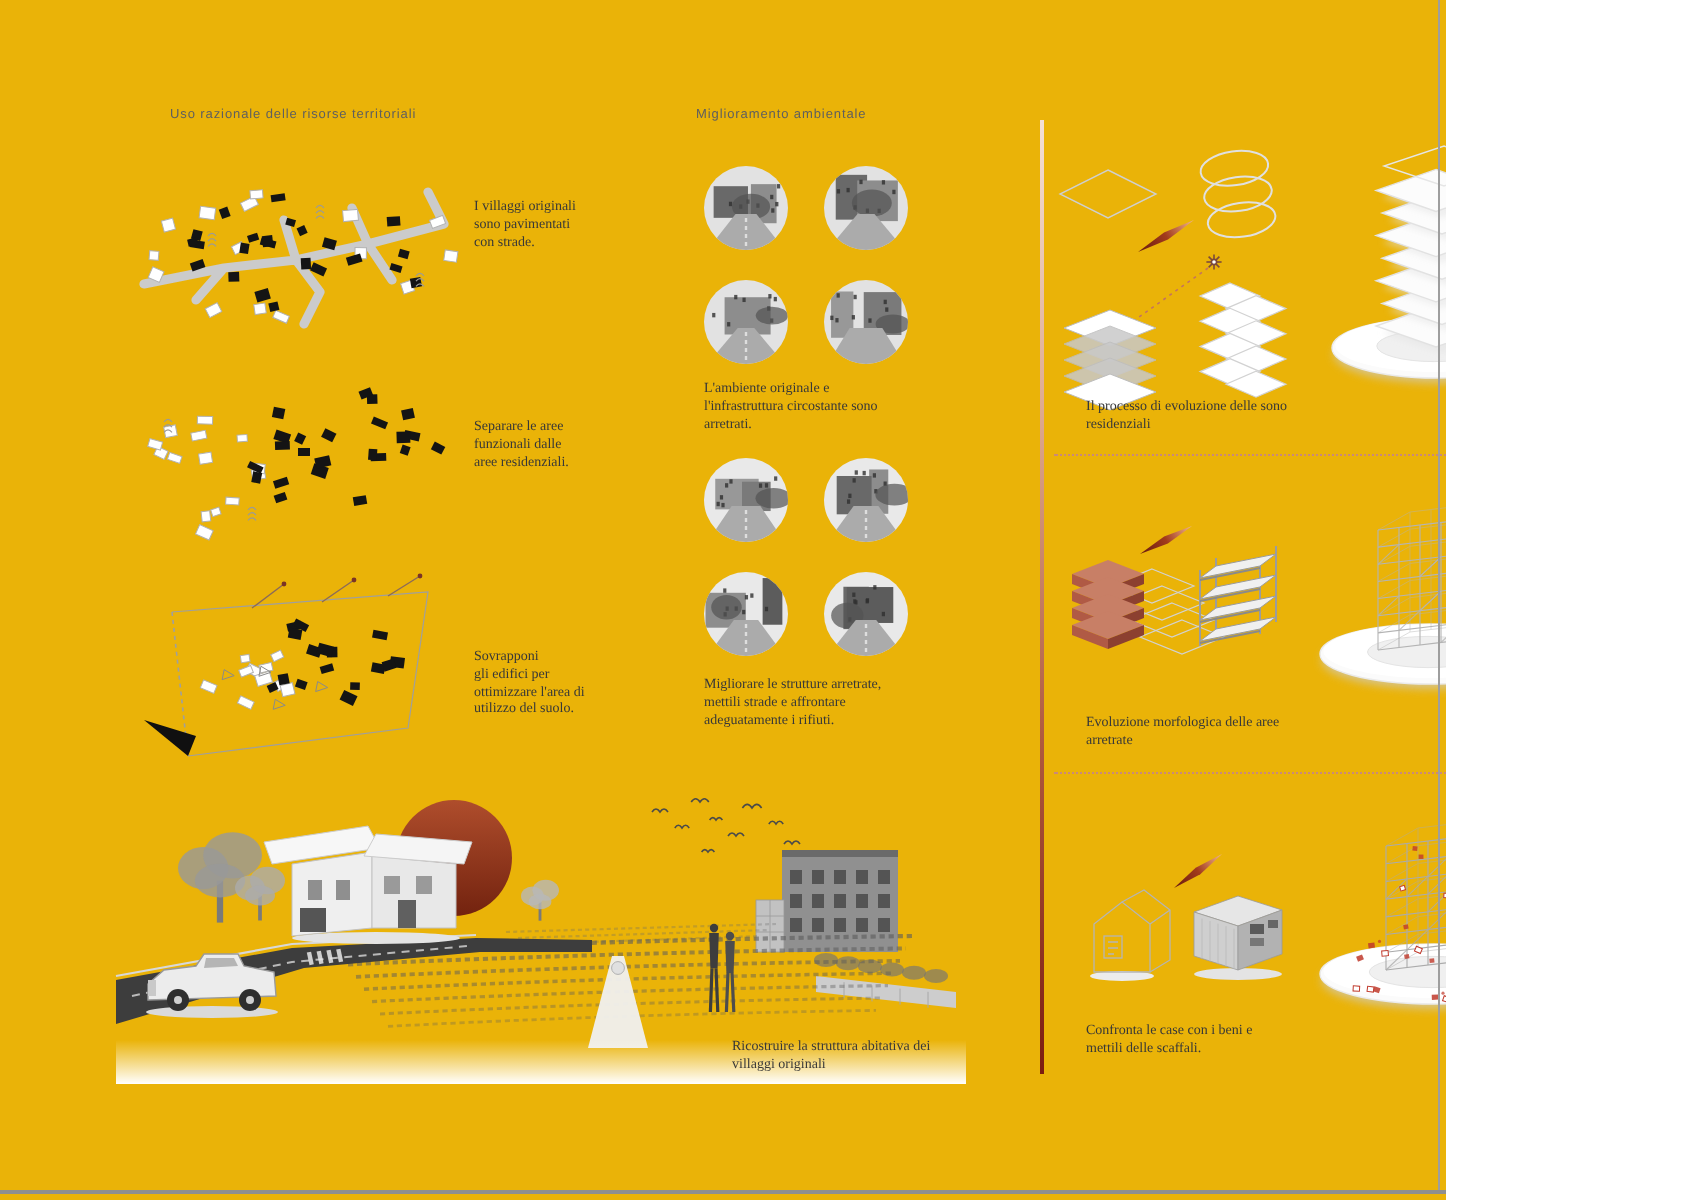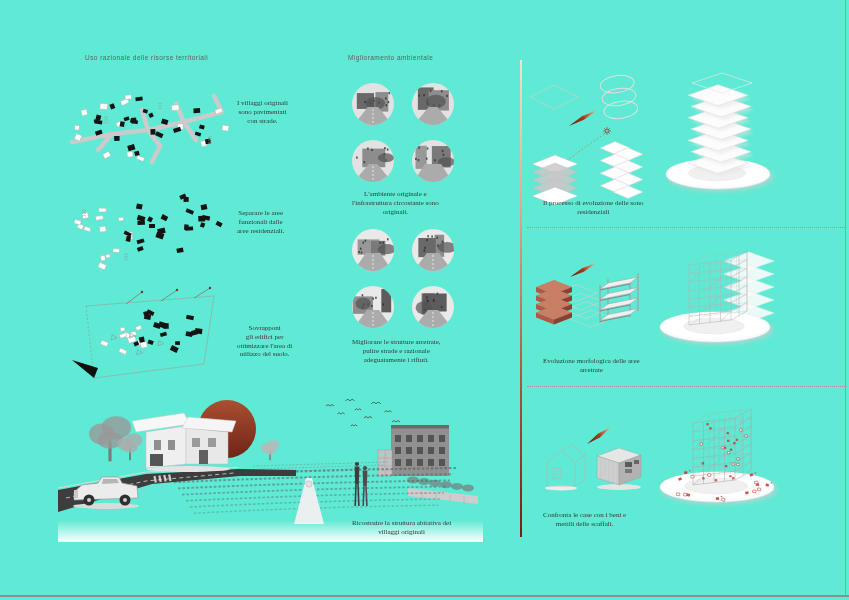--- a/index.html
+++ b/index.html
@@ -1,17 +1,17 @@
 <!DOCTYPE html>
 <html><head>
 <meta charset="utf-8">
 <style>
   html,body{margin:0;padding:0;background:#fff;}
-  .board{position:relative;width:849px;height:600px;background:#5eead4;overflow:hidden;
-         font-family:"Liberation Serif",serif;text-align:center;}
+  .board{position:relative;width:723px;height:600px;background:#eab308;overflow:hidden;
+         font-family:"Liberation Serif",serif;}
   .abs{position:absolute;}
   svg.abs{overflow:visible;}
   .hdr{position:absolute;font-family:"Liberation Sans",sans-serif;font-size:6.5px;
        letter-spacing:.45px;color:#5f5f5f;white-space:nowrap;}
   .cap{position:absolute;font-family:"Liberation Serif",serif;font-size:7px;line-height:1.25;
        color:#383838;white-space:pre-line;}
   .vline{position:absolute;left:520px;top:60px;width:1.6px;height:477px;
          background:linear-gradient(to bottom,#f4e0d6 0%,#dfab90 30%,#b05a3e 65%,#7c1d10 100%);}
   .dsep{position:absolute;height:0;border-top:1.6px dotted #c9897a;width:318px;left:527px;}
   .edge-b{position:absolute;left:0;bottom:3px;width:849px;height:2px;background:#8f8f8f;}
@@ -267,21 +267,21 @@
       <circle cx="299" cy="72" r="2.1" fill="#3d3d3d"></circle>
       <path d="M296.6 74.5 h4.8 l-.6 17.64 h-3.6 z" fill="#3d3d3d"></path>
       <line x1="298" y1="92.14" x2="297.2" y2="114" stroke="#3d3d3d" stroke-width="1.6"></line>
       <line x1="300" y1="92.14" x2="300.9" y2="114" stroke="#3d3d3d" stroke-width="1.6"></line>
       <circle cx="307" cy="76" r="2.1" fill="#4d4d4d"></circle>
       <path d="M304.6 78.5 h4.8 l-.6 15.959999999999999 h-3.6 z" fill="#4d4d4d"></path>
       <line x1="306" y1="94.46" x2="305.2" y2="114" stroke="#4d4d4d" stroke-width="1.6"></line>
       <line x1="308" y1="94.46" x2="308.9" y2="114" stroke="#4d4d4d" stroke-width="1.6"></line>
       <rect x="0" y="128" width="425" height="22" fill="url(#fadeG)"></rect>
     </svg>
-  <div class="cap" style="left:352px;top:519px">Ricostruire la struttura abitativa dei
+  <div class="cap" style="left:366px;top:519px">Ricostruire la struttura abitativa dei
 villaggi originali</div>
 
   <div class="hdr" style="left:348px;top:54px">Miglioramento ambientale</div>
 
   <svg id="ph1" class="abs" style="left:348px;top:80px" width="112" height="104">
       <defs>
         <clipPath id="cp1">
           <circle cx="25" cy="24" r="21"></circle>
         </clipPath>
       </defs>
@@ -358,21 +358,21 @@
         <rect x="86.18581266718527" y="79.18179534439165" width="1.6" height="2.2" fill="#303030" opacity="0.8"></rect>
         <rect x="77.88630989835254" y="77.53281145918444" width="1.6" height="2.2" fill="#303030" opacity="0.8"></rect>
         <rect x="69.68413835268854" y="79.02156327014934" width="1.6" height="2.2" fill="#303030" opacity="0.8"></rect>
         <rect x="78.76140560187531" y="67.40515399296316" width="1.6" height="2.2" fill="#303030" opacity="0.8"></rect>
         <ellipse cx="98.37748972827335" cy="81.96589792516632" rx="8.572497645926195" ry="4.775423941924632" fill="#525252" opacity="0.7"></ellipse>
         <polygon points="76.85141558745076,84 93.14858441254924,84 104.32,102 65.68,102" fill="#ababab"></polygon>
       </g>
     </svg>
   <div class="cap" style="left:352px;top:190px">L'ambiente originale e
 l'infrastruttura circostante sono
-originali.</div>
+arretrati.</div>
 
   <svg id="ph2" class="abs" style="left:348px;top:226px" width="112" height="104">
       <defs>
         <clipPath id="cp5">
           <circle cx="25" cy="24" r="21"></circle>
         </clipPath>
       </defs>
       <g clip-path="url(#cp5)">
         <rect x="4" y="3" width="42" height="42" fill="#e9e9e9"></rect>
         <rect x="9.624339243055719" y="13.396585138883987" width="21.70274401661264" height="15.297314908632371" fill="#989898"></rect>
@@ -447,21 +447,21 @@
         <rect x="92.8842750982235" y="79.92172438411203" width="1.6" height="2.2" fill="#303030" opacity="0.8"></rect>
         <rect x="78.11562931920926" y="70.27169096588315" width="1.6" height="2.2" fill="#303030" opacity="0.8"></rect>
         <rect x="78.58980049247835" y="73.63003807433884" width="1.6" height="2.2" fill="#303030" opacity="0.8"></rect>
         <rect x="76.13619404391963" y="82.61162646544318" width="1.6" height="2.2" fill="#303030" opacity="0.8"></rect>
         <ellipse cx="75.64224426228762" cy="81.78353717996137" rx="8.0821458530446" ry="6.446886568746423" fill="#525252" opacity="0.7"></ellipse>
         <polygon points="79.89737934935594,84 90.10262065064406,84 104.32,102 65.68,102" fill="#ababab"></polygon>
         <line x1="85" y1="86" x2="85" y2="102" stroke="#dedede" stroke-width="1.2" stroke-dasharray="2,2"></line>
       </g>
     </svg>
   <div class="cap" style="left:352px;top:338px">Migliorare le strutture arretrate,
-pulire strade e razionale
+mettili strade e affrontare
 adeguatamente i rifiuti.</div>
 
   <div class="vline"></div>
 
   <svg id="s1" class="abs" style="left:527px;top:70px" width="125" height="132">
       <polygon points="27,15 51,27 27,39 3,27" fill="none" stroke="#cfcfcf" stroke-width="0.7"></polygon>
       <g transform="rotate(-8 92 27)">
         <ellipse cx="92" cy="14" rx="17" ry="8.5" fill="none" stroke="#e0e0e0" stroke-width="1"></ellipse>
         <ellipse cx="92" cy="27" rx="17" ry="8.5" fill="none" stroke="#e0e0e0" stroke-width="1"></ellipse>
         <ellipse cx="92" cy="40" rx="17" ry="8.5" fill="none" stroke="#e0e0e0" stroke-width="1"></ellipse>

